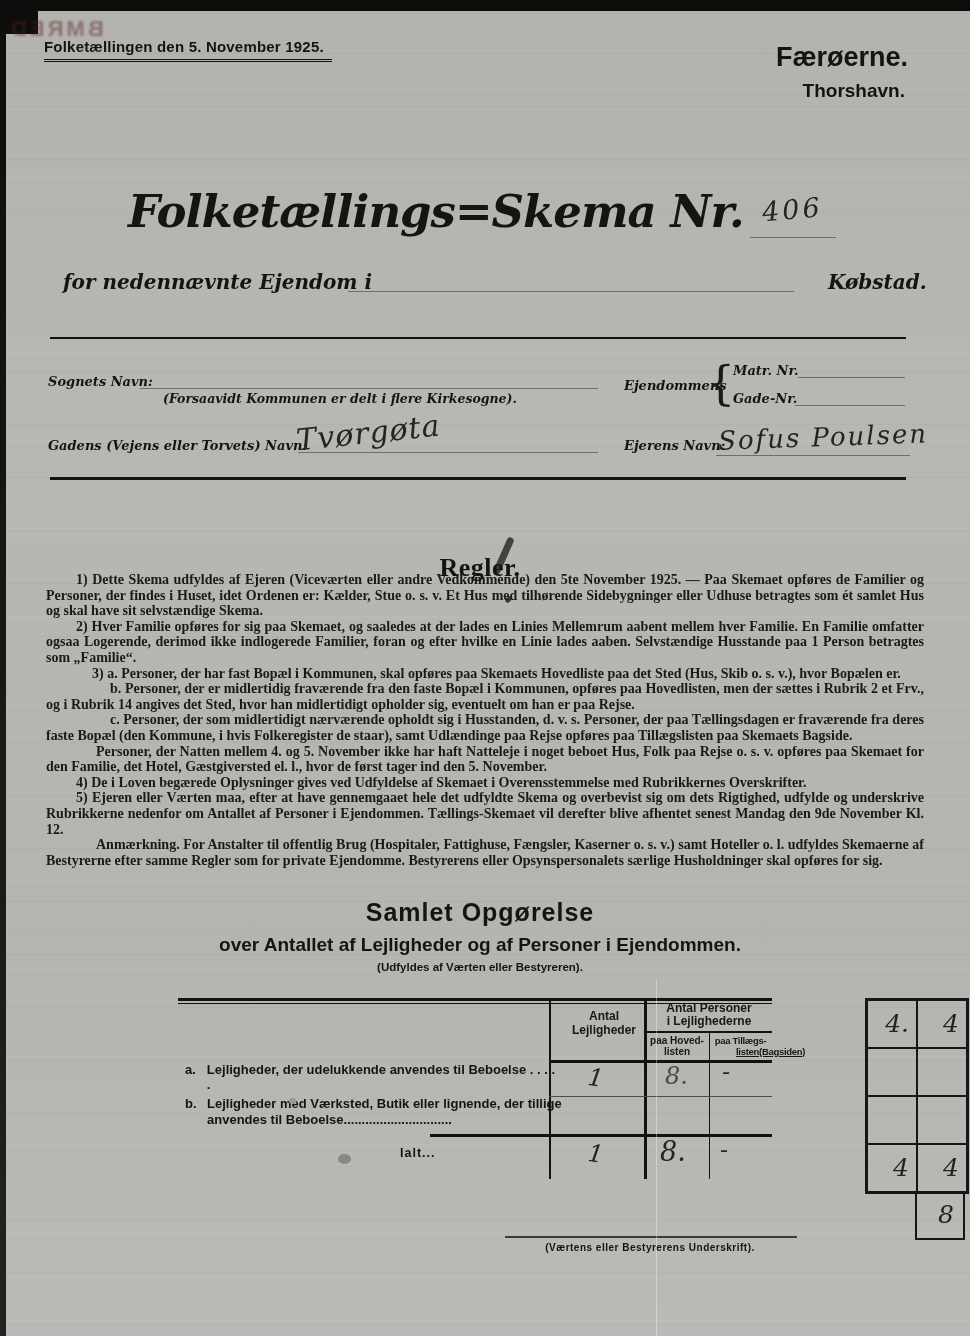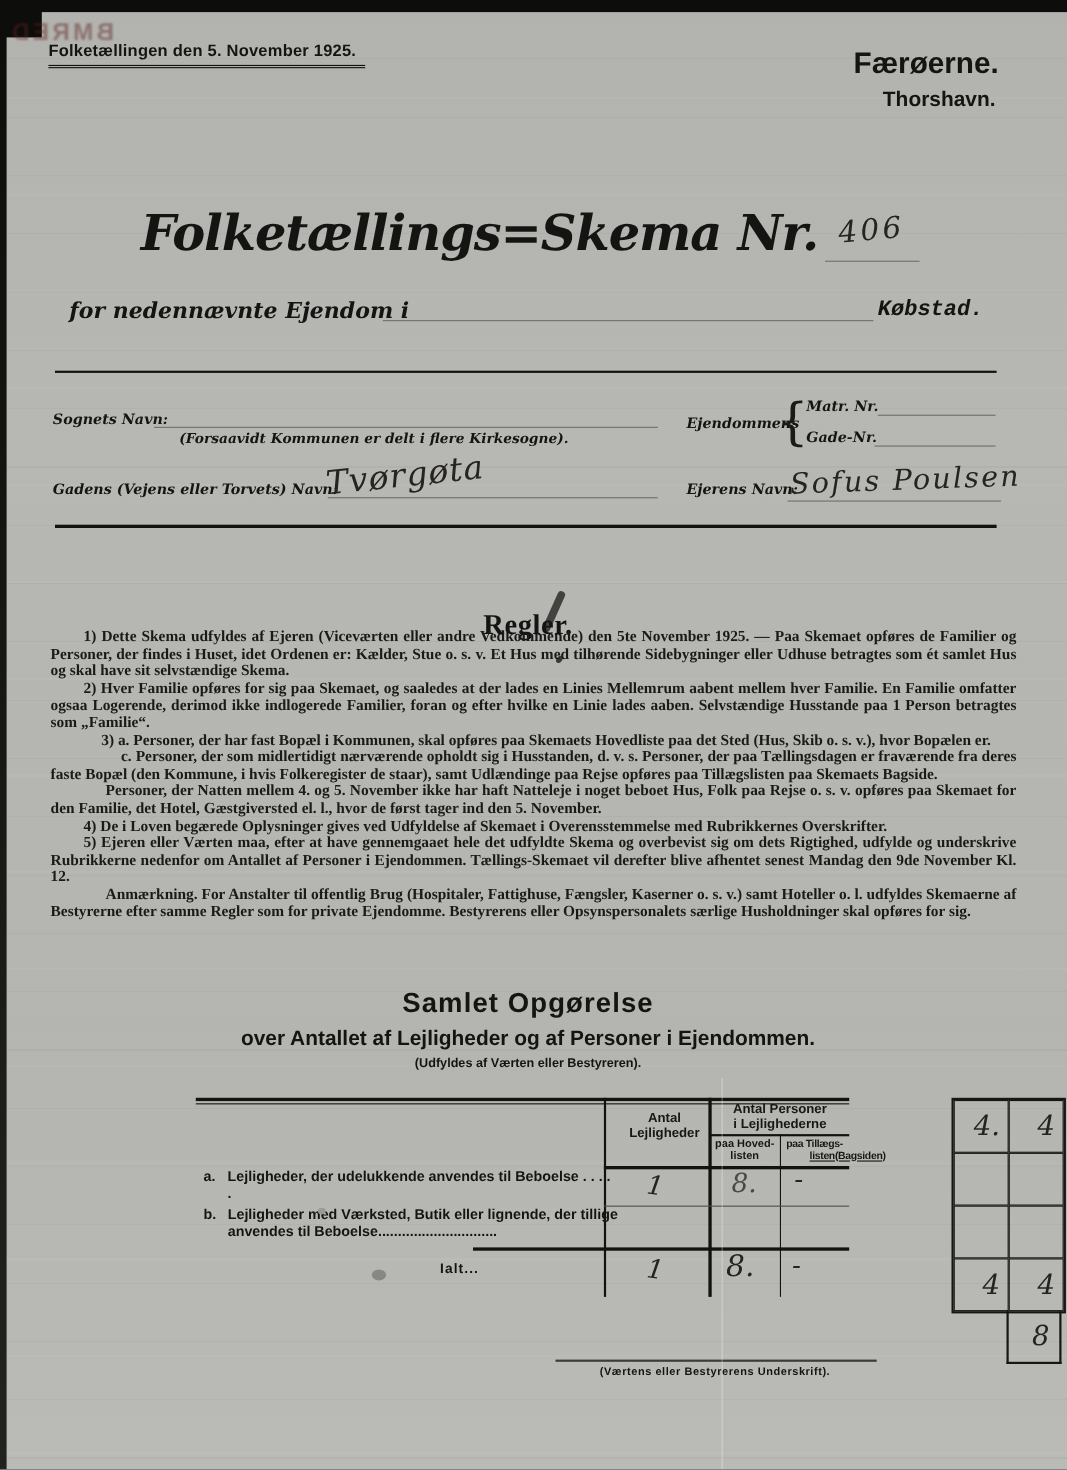--- a/index.html
+++ b/index.html
@@ -46,21 +46,21 @@
   <div class="abs sans-b" style="left:44px;top:38px;font-size:15px;letter-spacing:0.2px;border-bottom:3px double #101010;padding:0 8px 4px 0;">Folketællingen den 5. November 1925.</div>
   <div class="abs sans-b" style="left:600px;top:42px;width:308px;text-align:right;font-size:27px;">Færøerne.</div>
   <div class="abs sans-b" style="left:600px;top:80px;width:305px;text-align:right;font-size:19px;">Thorshavn.</div>
 
   <div class="abs serif-bi" style="left:128px;top:185px;font-size:45px;letter-spacing:-1px;">Folketællings=Skema Nr.</div>
   <div class="abs hand" style="left:762px;top:194px;font-size:27px;transform:rotate(-5deg);letter-spacing:3px;">406</div>
   <div class="thinline" style="left:750px;top:237px;width:86px;"></div>
 
   <div class="abs serif-bi" style="left:63px;top:270px;font-size:20px;">for nedennævnte Ejendom i</div>
   <div class="thinline" style="left:348px;top:291px;width:446px;"></div>
-  <div class="abs serif-bi" style="left:798px;top:270px;font-size:20px;font-family:Liberation Mono, monospace;">Købstad.</div>
+  <div class="abs serif-bi" style="left:828px;top:270px;font-size:20px;">Købstad.</div>
 
   <div class="line" style="left:50px;top:337px;width:856px;height:2px;"></div>
 
   <div class="abs serif-bi" style="left:48px;top:374px;font-size:13px;">Sognets Navn:</div>
   <div class="thinline" style="left:140px;top:388px;width:458px;"></div>
   <div class="abs serif-bi" style="left:163px;top:391px;font-size:12.5px;">(Forsaavidt Kommunen er delt i flere Kirkesogne).</div>
 
   <div class="abs serif-bi" style="left:624px;top:378px;font-size:13px;">Ejendommens</div>
   <div class="abs" style="left:706px;top:356px;font-size:46px;font-family:'DejaVu Serif',serif;color:#1a1a18;">{</div>
   <div class="abs serif-bi" style="left:733px;top:363px;font-size:13px;">Matr. Nr.</div>
@@ -80,20 +80,21 @@
 
   <div class="abs" style="left:500px;top:536px;width:7px;height:40px;background:#2e2e2b;border-radius:4px;transform:rotate(24deg);opacity:0.85;"></div>
   <div class="abs" style="left:506px;top:596px;width:5px;height:7px;background:#3a3a37;border-radius:50%;transform:rotate(40deg);"></div>
 
   <div class="abs serif-b" style="left:0;top:533px;width:960px;text-align:center;font-size:26px;letter-spacing:0.5px;">Regler.</div>
 
   <div class="abs rules" style="left:46px;top:572px;width:878px;">
     <p class="ind-num">1) Dette Skema udfyldes af Ejeren (Viceværten eller andre Vedkommende) den 5te November 1925. — Paa Skemaet opføres de Familier og Personer, der findes i Huset, idet Ordenen er: Kælder, Stue o. s. v. Et Hus med tilhørende Sidebygninger eller Udhuse betragtes som ét samlet Hus og skal have sit selvstændige Skema.</p>
     <p class="ind-num">2) Hver Familie opføres for sig paa Skemaet, og saaledes at der lades en Linies Mellemrum aabent mellem hver Familie. En Familie omfatter ogsaa Logerende, derimod ikke indlogerede Familier, foran og efter hvilke en Linie lades aaben. Selvstændige Husstande paa 1 Person betragtes som „Familie“.</p>
     <p class="ind-a">3) a. Personer, der har fast Bopæl i Kommunen, skal opføres paa Skemaets Hovedliste paa det Sted (Hus, Skib o. s. v.), hvor Bopælen er.</p>
+    <p class="ind-bc">b. Personer, der er midlertidig fraværende fra den faste Bopæl i Kommunen, opføres paa Hovedlisten, men der sættes i Rubrik 2 et Frv., og i Rubrik 14 angives det Sted, hvor han midlertidigt opholder sig, eventuelt om han er paa Rejse.</p>
     <p class="ind-bc">c. Personer, der som midlertidigt nærværende opholdt sig i Husstanden, d. v. s. Personer, der paa Tællingsdagen er fraværende fra deres faste Bopæl (den Kommune, i hvis Folkeregister de staar), samt Udlændinge paa Rejse opføres paa Tillægslisten paa Skemaets Bagside.</p>
     <p class="ind-plain">Personer, der Natten mellem 4. og 5. November ikke har haft Natteleje i noget beboet Hus, Folk paa Rejse o. s. v. opføres paa Skemaet for den Familie, det Hotel, Gæstgiversted el. l., hvor de først tager ind den 5. November.</p>
     <p class="ind-num">4) De i Loven begærede Oplysninger gives ved Udfyldelse af Skemaet i Overensstemmelse med Rubrikkernes Overskrifter.</p>
     <p class="ind-num">5) Ejeren eller Værten maa, efter at have gennemgaaet hele det udfyldte Skema og overbevist sig om dets Rigtighed, udfylde og underskrive Rubrikkerne nedenfor om Antallet af Personer i Ejendommen. Tællings-Skemaet vil derefter blive afhentet senest Mandag den 9de November Kl. 12.</p>
     <p class="ind-plain">Anmærkning. For Anstalter til offentlig Brug (Hospitaler, Fattighuse, Fængsler, Kaserner o. s. v.) samt Hoteller o. l. udfyldes Skemaerne af Bestyrerne efter samme Regler som for private Ejendomme. Bestyrerens eller Opsynspersonalets særlige Husholdninger skal opføres for sig.</p>
   </div>
 
   <div class="abs sans-b" style="left:0;top:934px;width:960px;text-align:center;font-size:19px;">over Antallet af Lejligheder og af Personer i Ejendommen.</div>
   <div class="abs sans-b" style="left:0;top:898px;width:960px;text-align:center;font-size:25px;letter-spacing:1px;">Samlet Opgørelse</div>
   <div class="abs sans-b" style="left:0;top:961px;width:960px;text-align:center;font-size:11.5px;">(Udfyldes af Værten eller Bestyreren).</div>

